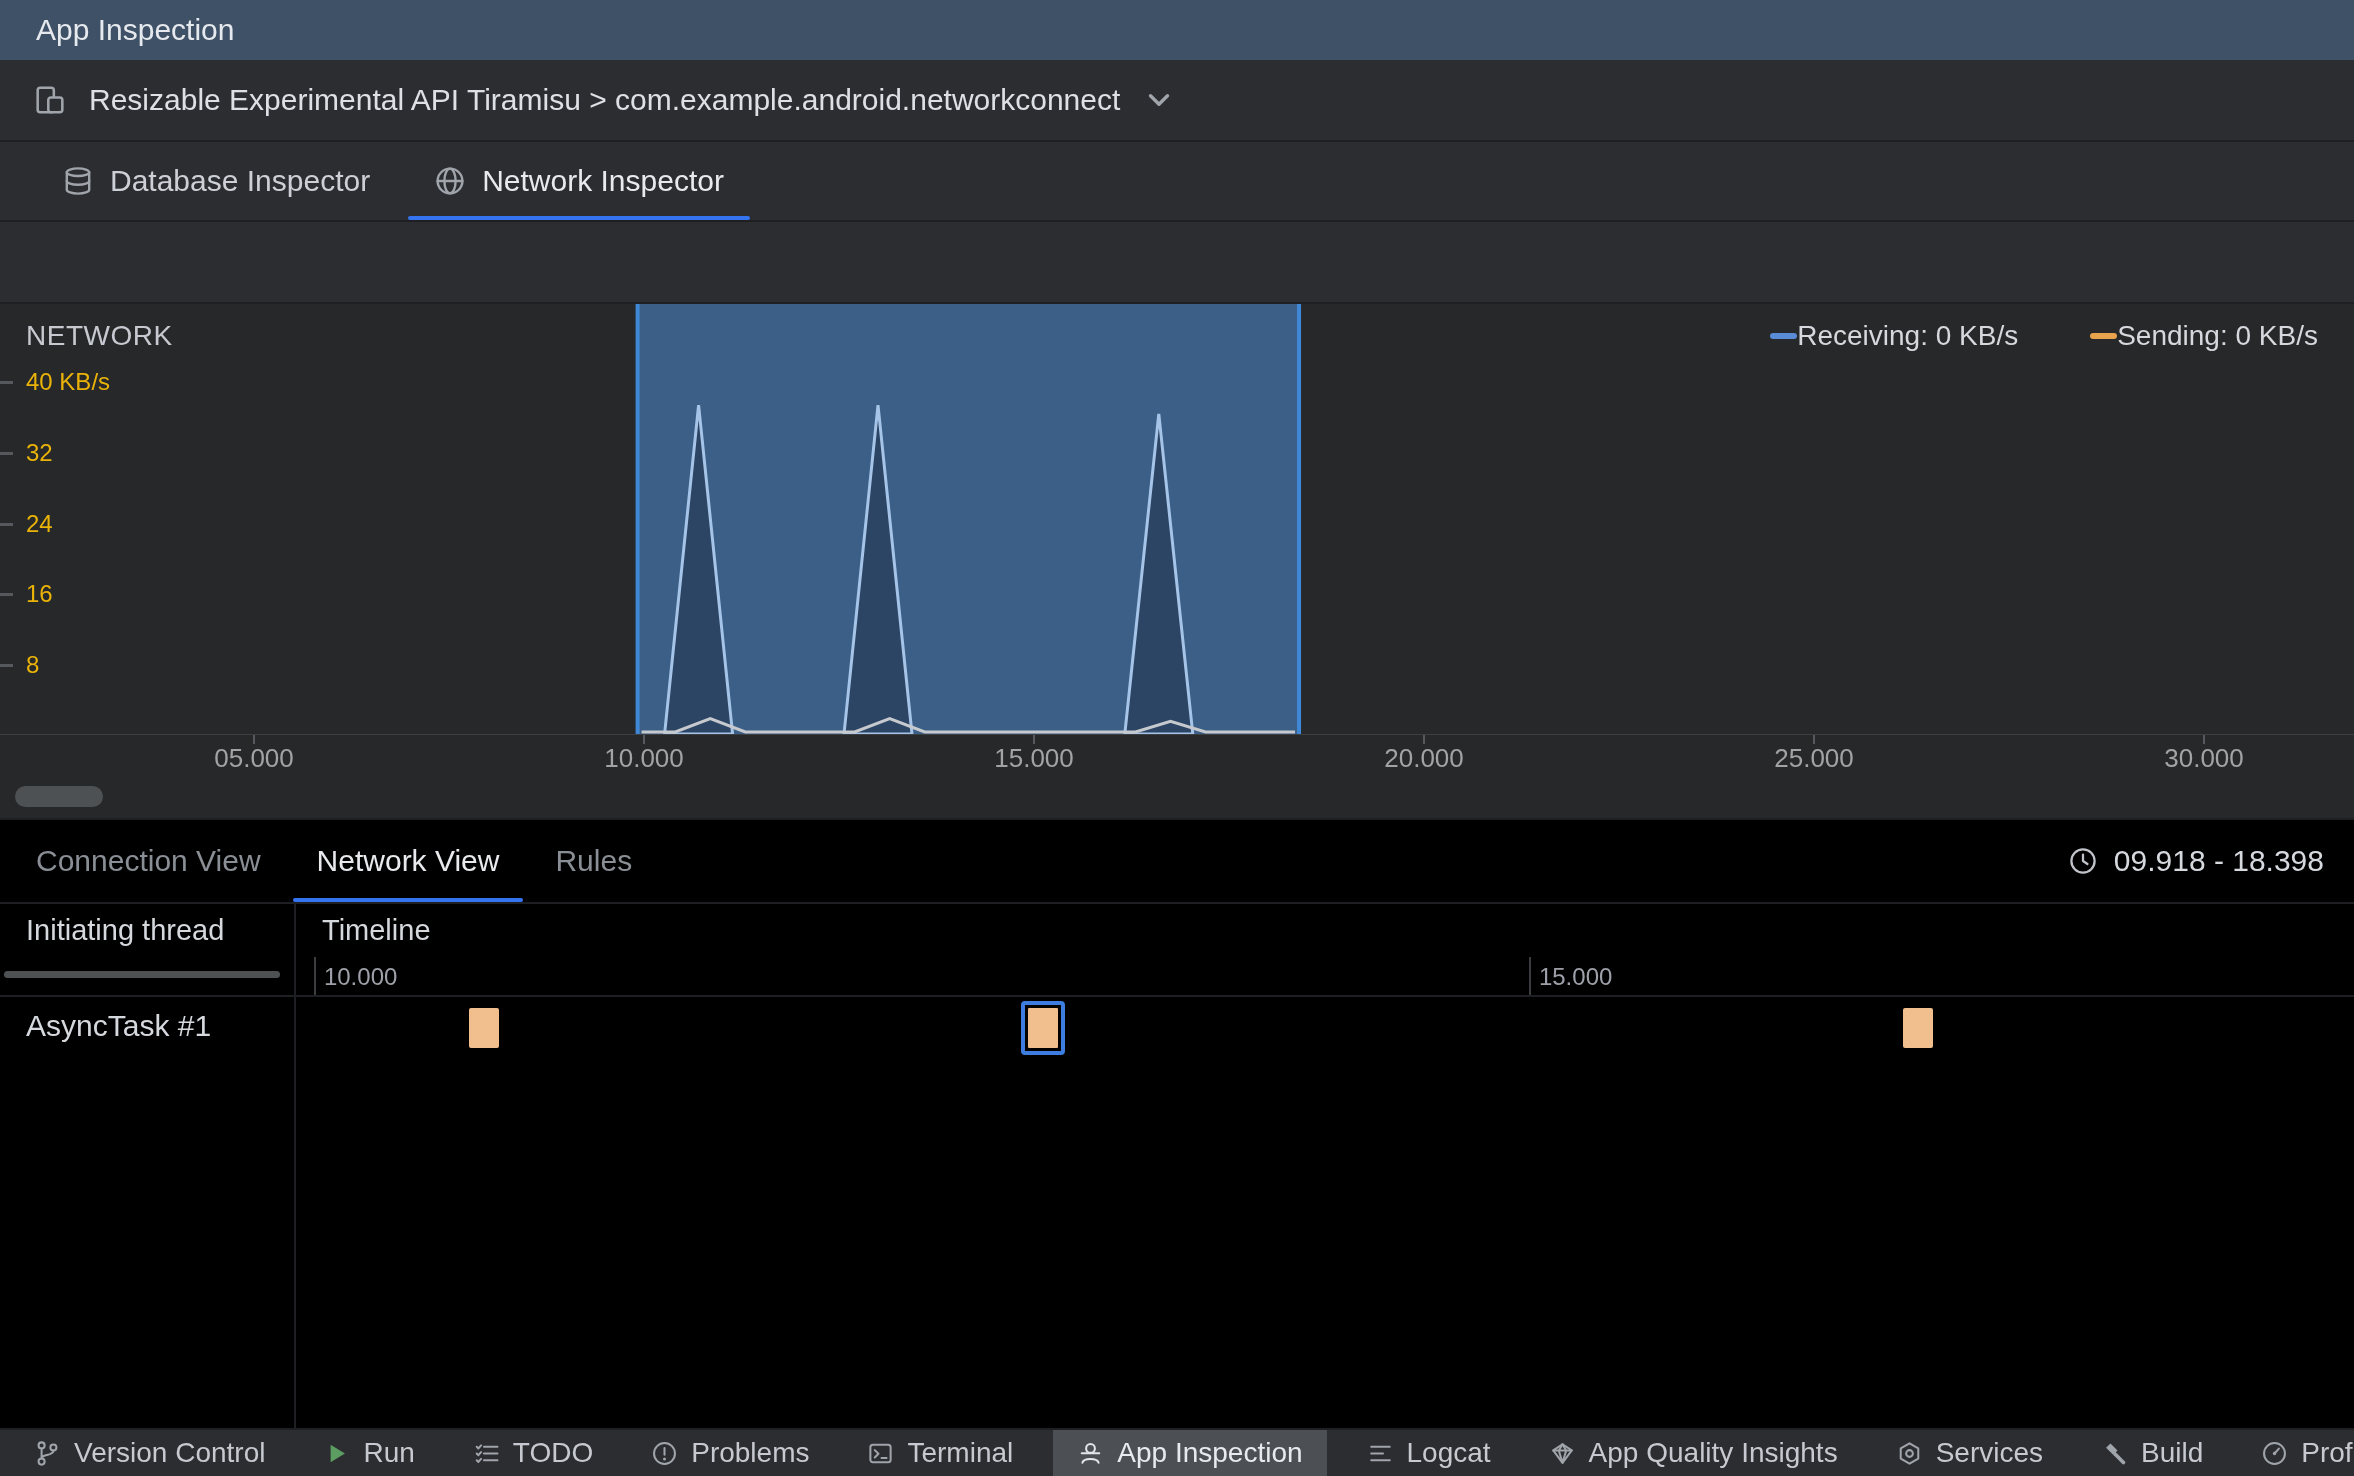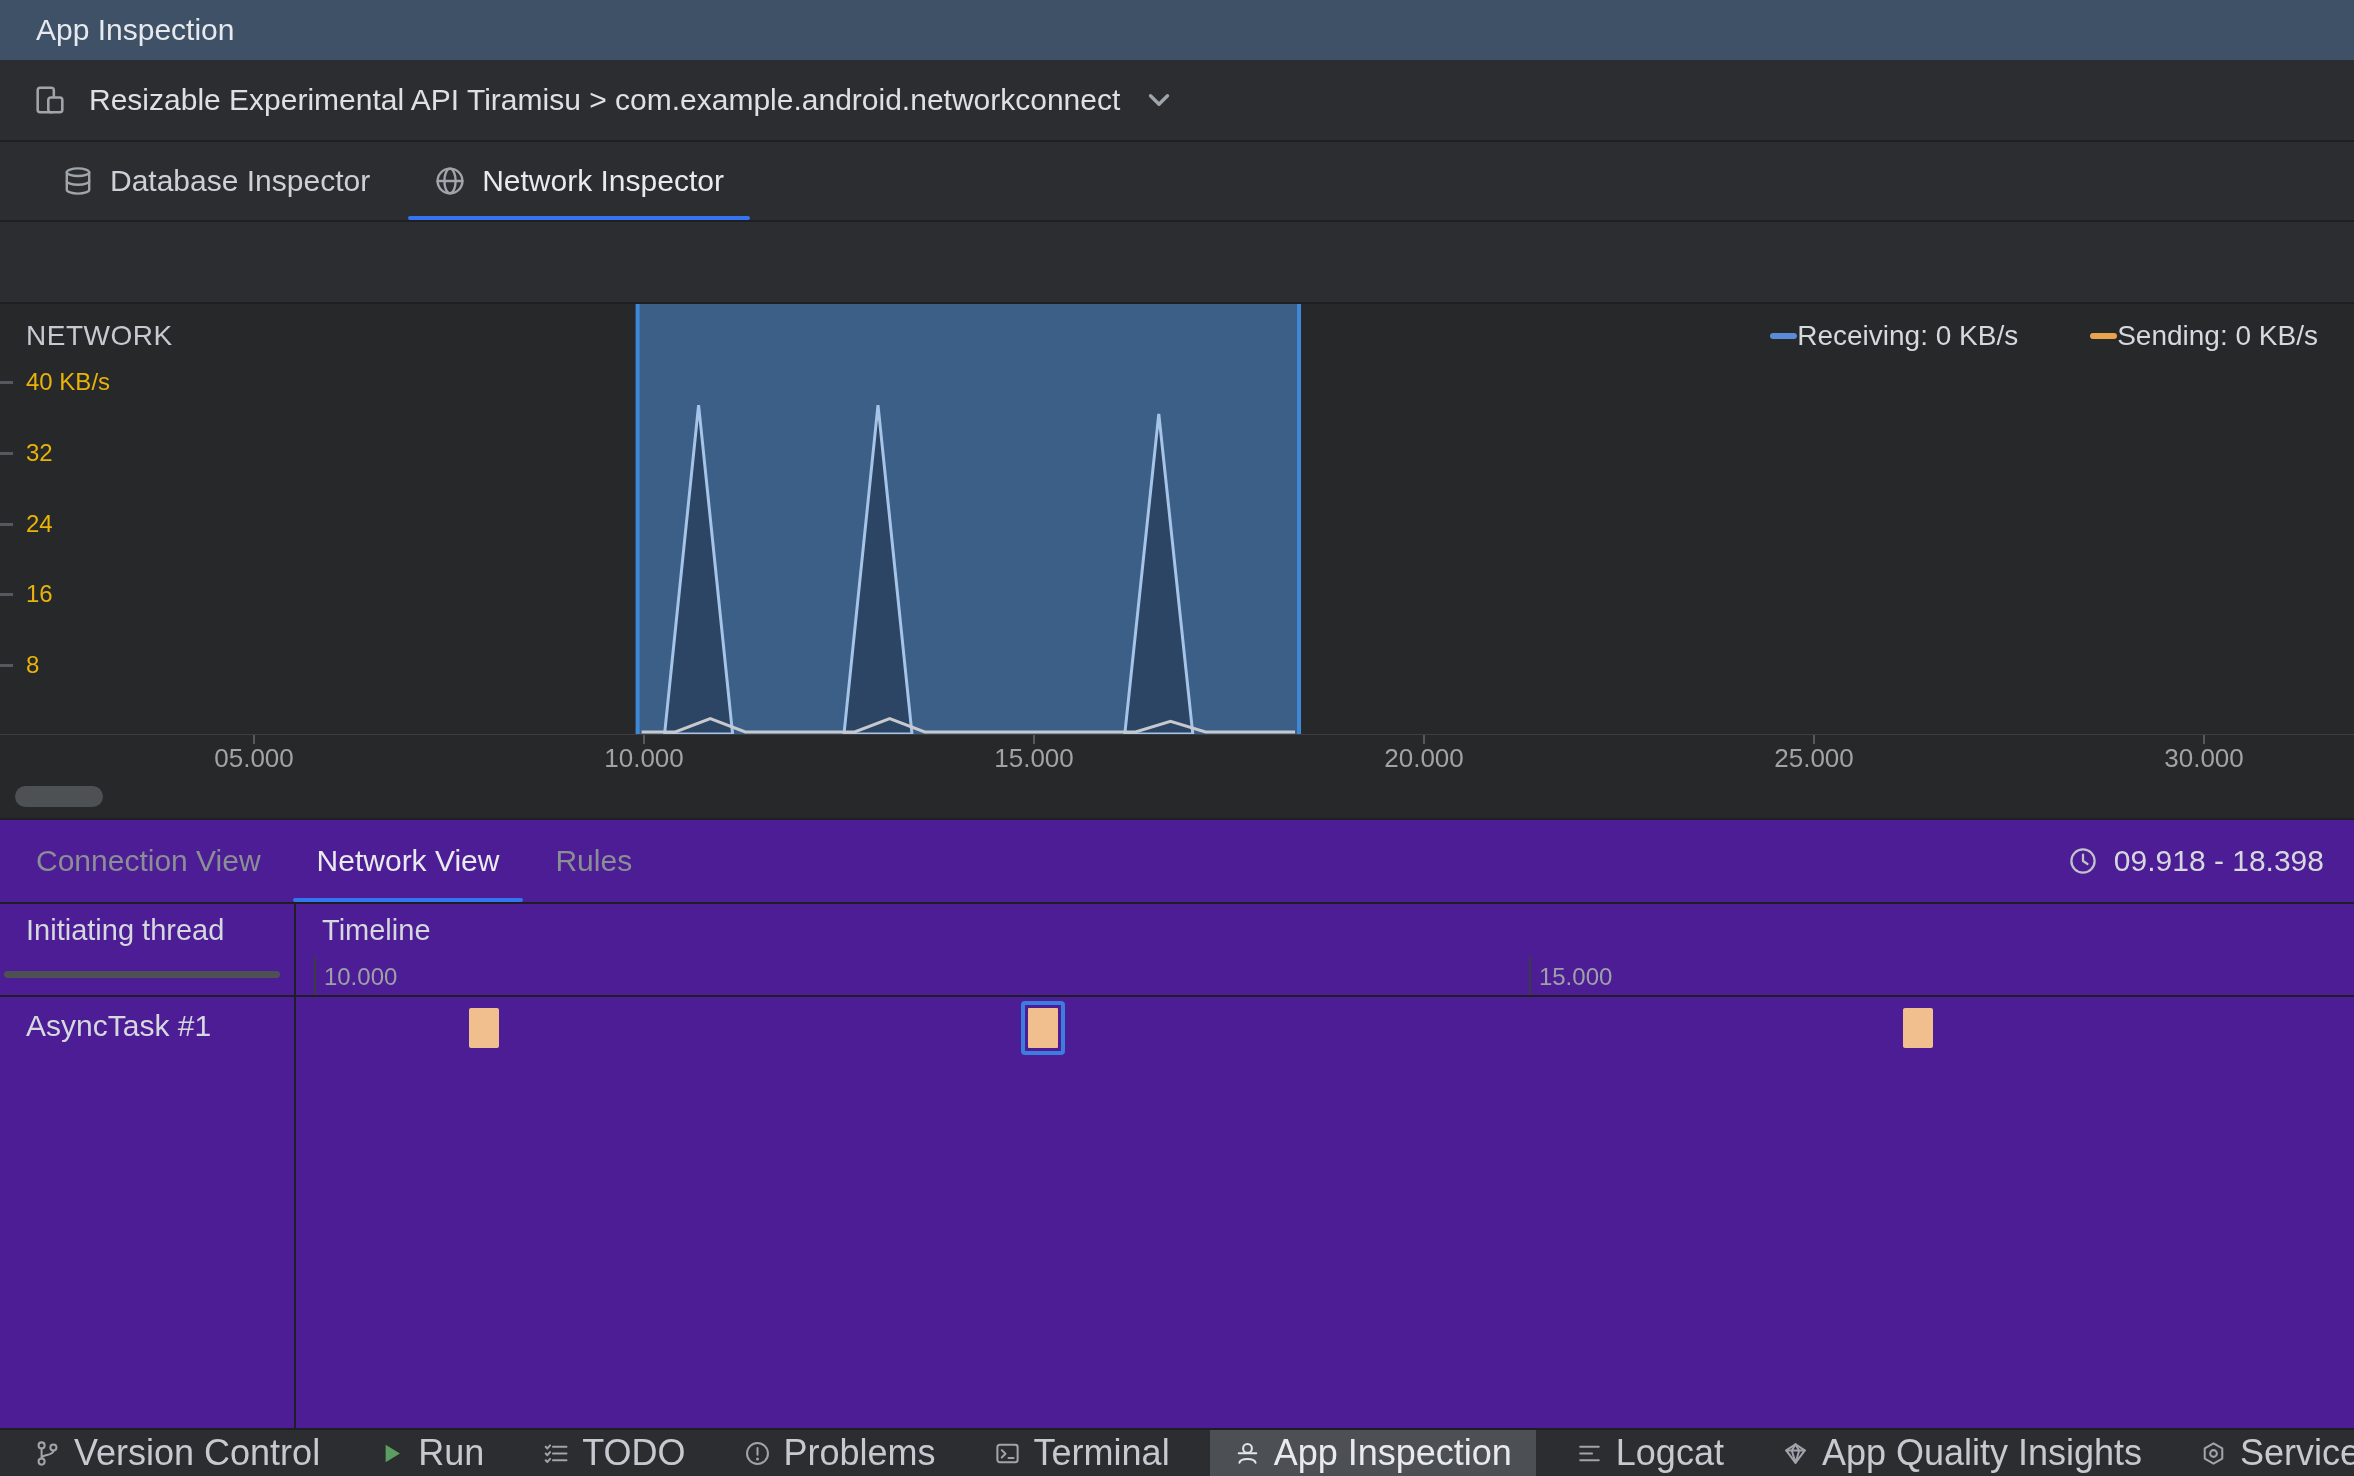--- a/index.html
+++ b/index.html
@@ -38,21 +38,21 @@
   .legend{position:absolute;top:16px;right:36px;display:flex;gap:72px}
   .legend-item{display:flex;align-items:center;font-size:28px;color:#D5D8DD;white-space:nowrap}
   .swatch{width:27px;height:6px;border-radius:3px;display:inline-block}
   .axis-row{position:relative;height:46px;border-top:1px solid #3C3E41}
   .xtickmark{position:absolute;top:0;width:2px;height:9px;background:#55585C}
   .xlabel{position:absolute;top:8px;transform:translateX(-50%);font-size:26px;color:#a3a3a3;white-space:nowrap}
   .scroll-row{position:relative;height:38px}
   .scroll-thumb{position:absolute;left:15px;top:6px;width:88px;height:21px;background:#4E5154;border-radius:11px}
 
   
-  .detail-panel{position:relative;height:610px;background:#4c1d95;border-top:2px solid #1E1F22}
+  .detail-panel{position:relative;height:610px;background:#000000;border-top:2px solid #1E1F22}
   .detail-tabs{position:relative;height:82px;display:flex;align-items:stretch;padding:0 8px}
   .dtab{position:relative;display:flex;align-items:center;padding:0 28px;font-size:30px;color:#8A8E95;white-space:nowrap;cursor:pointer}
   .dtab.selected{color:#E8EAED}
   .dtab.selected::after{content:"";position:absolute;left:4px;right:4px;bottom:0;height:4px;background:#3574F0;border-radius:2px}
   .time-range{position:absolute;right:30px;top:0;height:82px;display:flex;align-items:center;gap:16px;font-size:30px;color:#D5D8DD}
   .time-range .icon{color:#C0C3C9}
   .time-range .icon svg{width:30px;height:30px}
 
   .table-header{height:55px;display:flex;align-items:center;border-top:2px solid #1E1F22;font-size:29px;color:#D5D8DD}
   .th-thread{width:294px;padding-left:26px}
@@ -63,21 +63,21 @@
   .rlabel{position:absolute;top:6px;font-size:24px;color:#9DA0A8;white-space:nowrap}
   .content-area{position:relative;height:431px}
   .thread-label{position:absolute;left:26px;top:12px;font-size:30px;color:#D5D8DD;white-space:nowrap}
   .col-divider{position:absolute;left:294px;top:82px;bottom:0;width:2px;background:#1E1F22}
   .evt{position:absolute;top:11px;width:30px;height:40px;border-radius:2px}
   .evt.selected{top:4px;width:44px;height:54px;border:4px solid #3D7DE0;padding:3px;background:transparent;border-radius:4px}
   .evt-inner{width:30px;height:40px;border-radius:1px}
 
   
   .status-bar{height:48px;background:#2B2D30;border-top:2px solid #1E1F22;display:flex;align-items:stretch;padding-left:28px;gap:46px;overflow:hidden}
-  .sb-item{display:flex;align-items:center;gap:13px;font-size:36px;color:#C6C9CF;white-space:nowrap;padding:0 6px;cursor:pointer}
+  .sb-item{display:flex;align-items:center;gap:13px;font-size:28px;color:#C6C9CF;white-space:nowrap;padding:0 6px;cursor:pointer}
   .sb-item.active{background:#4C5055;color:#E8EAED;padding:0 24px;margin:0 -12px}
   .sb-icon{display:flex;align-items:center;color:#A0A4AB}
   .sb-icon svg{width:27px;height:27px;stroke:currentColor;fill:none;stroke-width:1.2;stroke-linecap:round;stroke-linejoin:round}
   .sb-item.active .sb-icon{color:#E2E5E9}
 </style>
 </head>
 <body>
 
 <div class="page">
 

